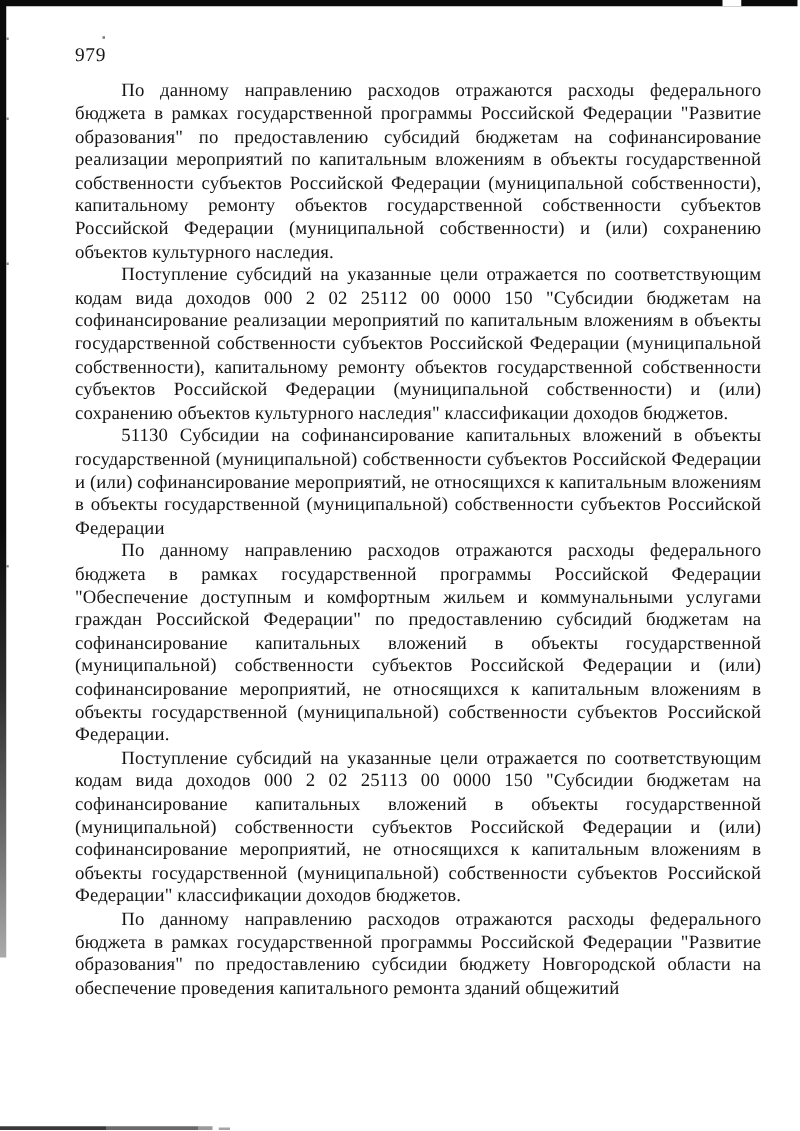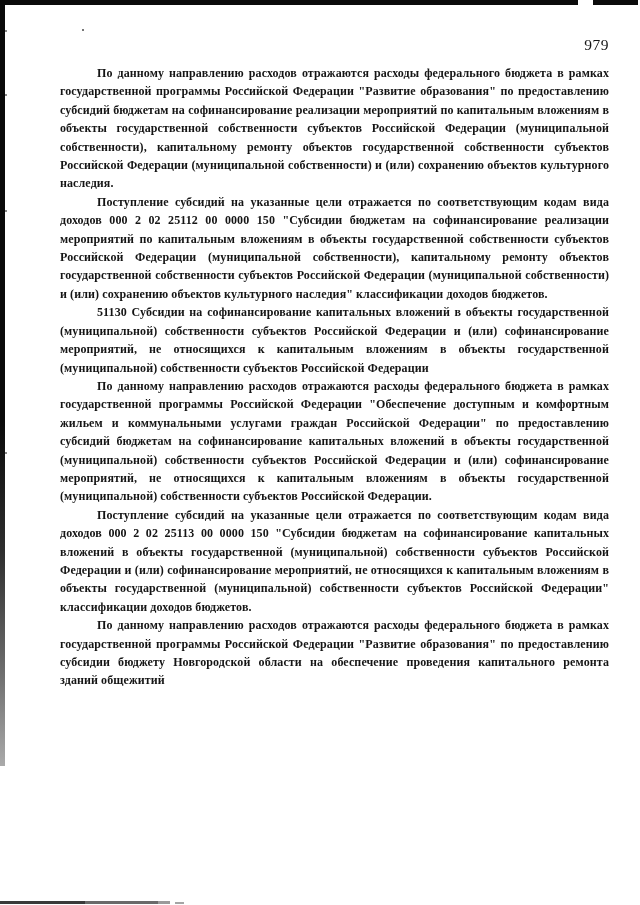--- a/index.html
+++ b/index.html
@@ -57,38 +57,37 @@
   .noise-dot {
     position: absolute;
     width: 2px; height: 2px;
     background: #777777;
   }
   
   .page-number {
     position: absolute;
     top: 36px; left: 60px;
     width: 549px;
-    text-align: right;
+    text-align: left;
     font-size: 15.5px;
     letter-spacing: 0.5px;
   }
   .content {
     position: absolute;
     top: 64px; left: 60px;
     width: 549px;
   }
   .content p {
     margin: 0;
     padding: 0;
-    font-size: 12px;
+    font-size: 15px;
     line-height: 18.4px;
     letter-spacing: 0.1px;
     text-align: justify;
     text-indent: 37px;
-    font-weight: bold;
   }
 </style>
 </head>
 <body>
 
 <div>
 
   <div class="border-top"></div>
   <div class="border-top-notch"></div>
   <div class="border-left"></div>

